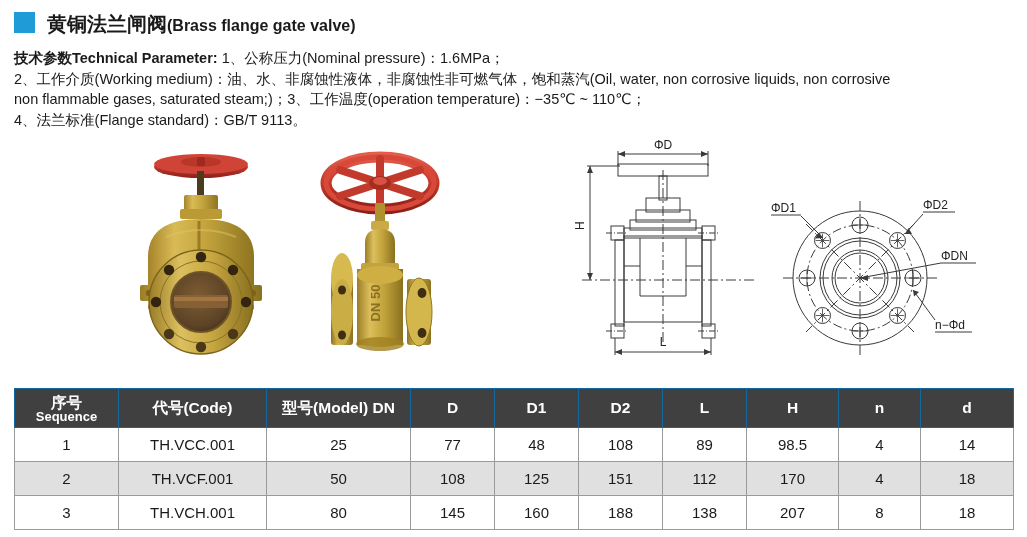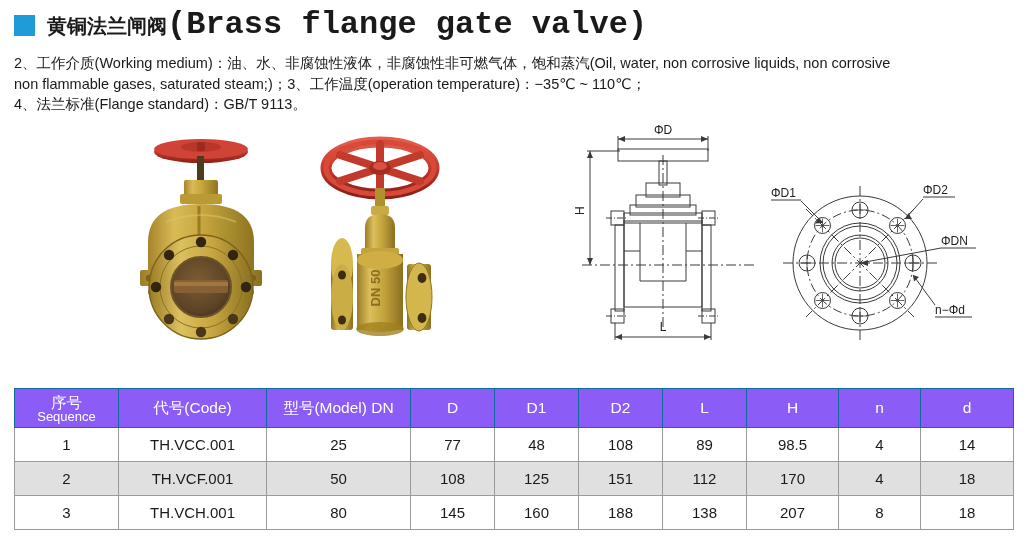--- a/index.html
+++ b/index.html
@@ -30,21 +30,21 @@
     flex: 0 0 auto;
   }
   .title-text {
     font-size: 27px;
     font-weight: bold;
     letter-spacing: 0px;
     white-space: nowrap;
     line-height: 1;
   }
   .title-cn { font-size: 20px; }
-  .title-en { font-size: 32px; font-weight: bold; font-family: Liberation Mono, monospace; }
+  .title-en { font-size: 16px; font-weight: bold; }
 
   
   .params {
     margin: 12px 0 0 14px;
     width: 1005px;
     font-size: 14.5px;
     line-height: 20.5px;
     color: #1a1a1a;
   }
   .params .line { white-space: nowrap; }
@@ -81,26 +81,26 @@
     width: 999px;
     table-layout: fixed;
   }
   table.spec th, table.spec td {
     border: 1px solid #9a9a9a;
     text-align: center;
     font-size: 15px;
     color: #1a1a1a;
   }
   table.spec thead th {
-    background: #8b5cf6;
+    background: #404040;
     color: #ffffff;
     border: 1px solid #13699f;
     height: 38px;
     padding: 0;
-    font-weight: normal;
+    font-weight: bold;
     vertical-align: middle;
   }
   table.spec thead th .h-cn {
     font-size: 15.5px;
     display: block;
     line-height: 17px;
   }
   table.spec thead th .h-sub {
     font-size: 13px;
     display: block;
@@ -124,20 +124,21 @@
 <body>
 
 <div class="title-row">
   <div class="title-bullet"></div>
   <div class="title-text">
     <span class="title-cn">黄铜法兰闸阀</span><span class="title-en">(Brass flange gate valve)</span>
   </div>
 </div>
 
 <div class="params">
+  <div class="line"><b>技术参数Technical Parameter:</b><span> 1、公称压力(Nominal pressure)：1.6MPa；</span></div>
   <div class="line">2、工作介质(Working medium)：油、水、非腐蚀性液体，非腐蚀性非可燃气体，饱和蒸汽(Oil, water, non corrosive liquids, non corrosive</div>
   <div class="line">non flammable gases, saturated steam;)；3、工作温度(operation temperature)：−35℃ ~ 110℃；</div>
   <div class="line">4、法兰标准(Flange standard)：GB/T 9113。</div>
 </div>
 
 <div class="figures">
 
   <div class="photo" style="left:96px; bottom:6px;">
     <svg width="210" height="212" viewBox="0 0 210 212">
       <defs>

